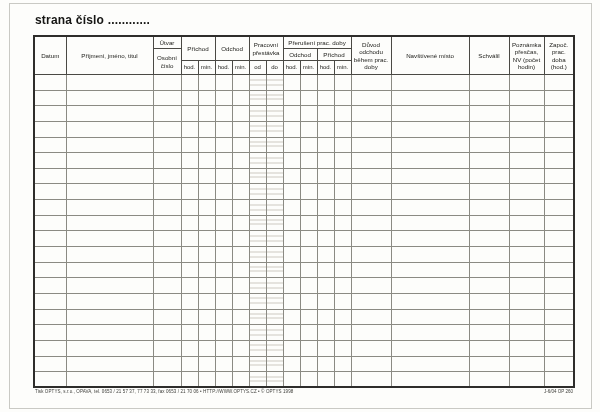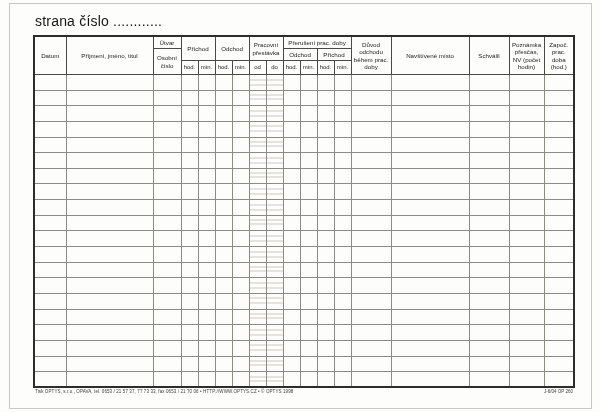--- a/index.html
+++ b/index.html
@@ -14,21 +14,21 @@
     background:var(--paper);
     font-family:"Liberation Sans", sans-serif;
     color:#1d1d1b;
   }
   .paper-edge{
     position:absolute;left:9px;top:3px;right:8px;bottom:3px;
     border:1px solid #c9c9c4;pointer-events:none;
   }
   .page-title{
     position:absolute;left:35px;top:13px;
-    font-size:14px;font-weight:normal;letter-spacing:.2px;color:#161614;
+    font-size:12px;font-weight:bold;letter-spacing:.2px;color:#161614;
   }
   table.form-table{
     position:absolute;left:33px;top:35px;width:540px;
     border-collapse:collapse;table-layout:fixed;
     border:2px solid var(--line-dark);
     background:var(--paper);
   }
   td{
     padding:0;margin:0;overflow:hidden;
     text-align:center;vertical-align:middle;

